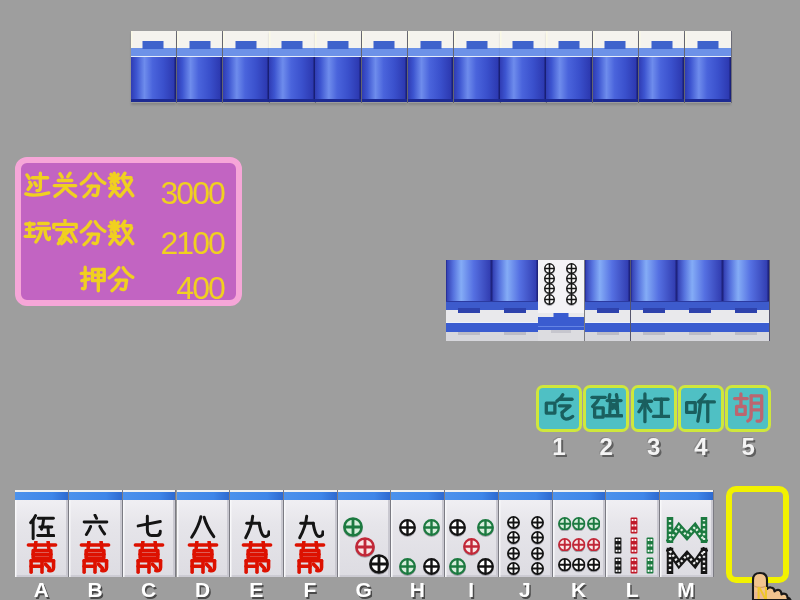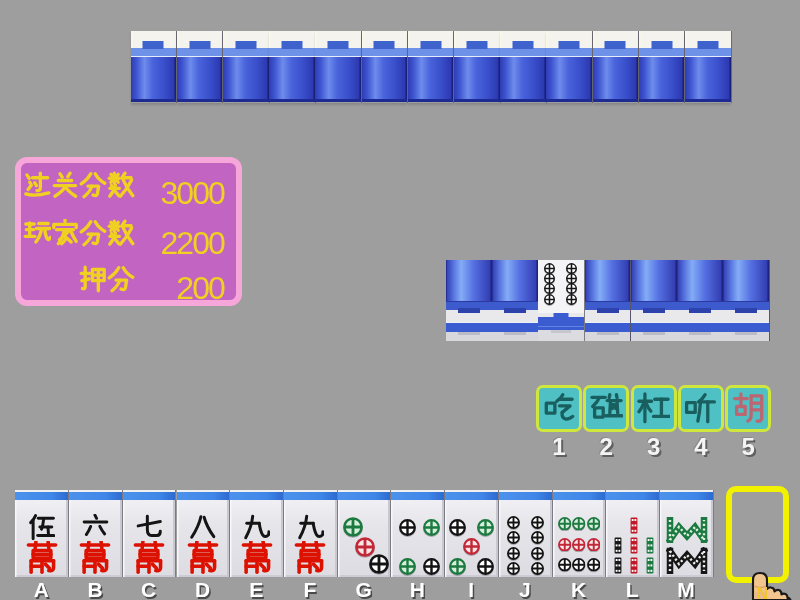--- a/index.html
+++ b/index.html
@@ -353,32 +353,32 @@
       <use href="#g-jia"></use>
     </svg>
     <svg class="cn" width="28" height="28" style="color:#F0D020;" viewBox="0 0 100 100" fill="none" stroke="currentColor" stroke-width="12" stroke-linecap="round" stroke-linejoin="round">
       <use href="#g-fen"></use>
     </svg>
     <svg class="cn" width="28" height="28" style="color:#F0D020;" viewBox="0 0 100 100" fill="none" stroke="currentColor" stroke-width="12" stroke-linecap="round" stroke-linejoin="round">
       <use href="#g-shu"></use>
     </svg>
   </div>
 
-<div class="pnum" style="left:144px;top:226px;">2200</div>
+<div class="pnum" style="left:144px;top:226px;">2100</div>
 
 <div class="abs" style="left:79px;top:265px;display:flex">
     <svg class="cn" width="28" height="28" style="color:#F0D020;" viewBox="0 0 100 100" fill="none" stroke="currentColor" stroke-width="12" stroke-linecap="round" stroke-linejoin="round">
       <use href="#g-ya"></use>
     </svg>
     <svg class="cn" width="28" height="28" style="color:#F0D020;" viewBox="0 0 100 100" fill="none" stroke="currentColor" stroke-width="12" stroke-linecap="round" stroke-linejoin="round">
       <use href="#g-fen"></use>
     </svg>
   </div>
 
-<div class="pnum" style="left:144px;top:271px;">200</div>
+<div class="pnum" style="left:144px;top:271px;">400</div>
 
 <div class="mt" style="left:446.0px">
     <div class="mt-body"></div>
     <div class="mt-band"></div>
     <div class="mt-white"></div>
     <div class="mt-stripe"></div>
     <div class="mt-bot"></div>
   </div>
 
 <div class="mt" style="left:492.2px">

